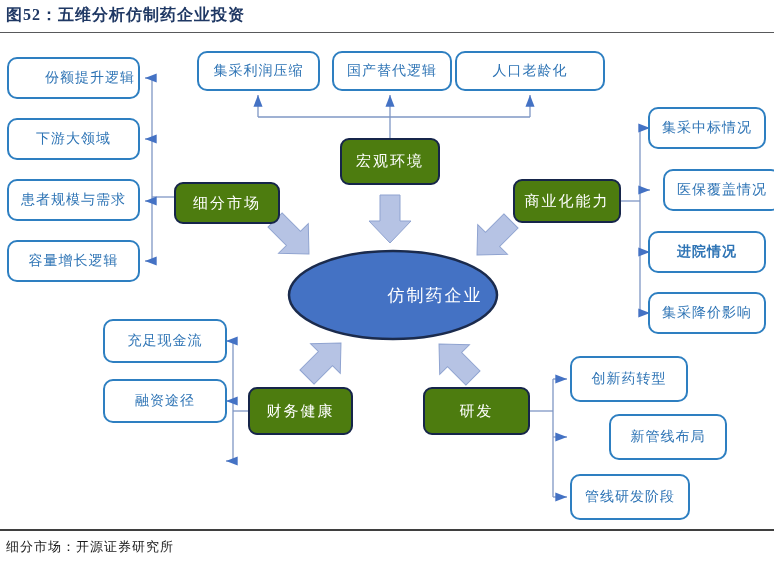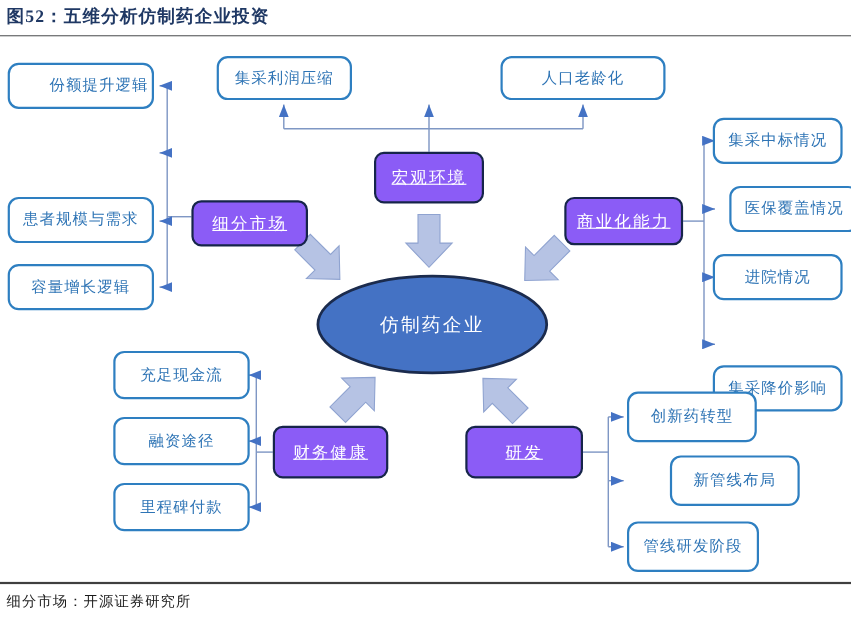--- a/index.html
+++ b/index.html
@@ -14,27 +14,27 @@
   .rule-top{position:absolute;left:0;top:32px;width:774px;height:1px;background:#58595b;}
   .rule-bottom{position:absolute;left:0;top:529px;width:774px;height:2px;background:#3f3f3f;}
   .fig-source{position:absolute;left:6px;top:538px;font-size:13px;color:#1a1a1a;letter-spacing:1px;}
   svg.layer{position:absolute;left:0;top:0;}
   .factor{
     position:absolute;background:#ffffff;border:2px solid #2e7fc1;border-radius:10px;
     color:#2e74b5;display:flex;align-items:center;justify-content:center;
     font-size:14px;letter-spacing:1px;text-align:center;box-sizing:border-box;
   }
   .dim{
-    position:absolute;background:#8b5cf6;border:2px solid #16254a;border-radius:9px;
+    position:absolute;background:#4d7c0f;border:2px solid #16254a;border-radius:9px;
     color:#ffffff;display:flex;align-items:center;justify-content:center;
-    font-size:15px;letter-spacing:2px;text-align:center;box-sizing:border-box;text-decoration:underline;
+    font-size:15px;letter-spacing:2px;text-align:center;box-sizing:border-box;
   }
   .center-label{
     position:absolute;left:291px;top:284px;width:204px;text-align:center;
-    color:#ffffff;font-size:17px;letter-spacing:2px;
+    color:#ffffff;font-size:17px;letter-spacing:2px;padding-left:42px;
   }
   .conn{stroke:#7f97c4;stroke-width:1.3;fill:none;}
   .blockarrow{fill:#b6c3e4;stroke:#8fa3d0;stroke-width:1;}
 </style>
 </head>
 <body>
 
 <div class="stage">
 
   <div class="fig-title">图52：五维分析仿制药企业投资</div>
@@ -102,34 +102,35 @@
 
   <div class="center-label">仿制药企业</div>
 
   <div class="dim" style="left:340px;top:138px;width:100px;height:47px;">宏观环境</div>
   <div class="dim" style="left:174px;top:182px;width:106px;height:42px;">细分市场</div>
   <div class="dim" style="left:513px;top:179px;width:108px;height:44px;">商业化能力</div>
   <div class="dim" style="left:248px;top:387px;width:105px;height:48px;">财务健康</div>
   <div class="dim" style="left:423px;top:387px;width:107px;height:48px;">研发</div>
 
   <div class="factor" style="left:197px;top:51px;width:123px;height:40px;">集采利润压缩</div>
+  <div class="factor" style="left:332px;top:51px;width:120px;height:40px;">国产替代逻辑</div>
   <div class="factor" style="left:455px;top:51px;width:150px;height:40px;">人口老龄化</div>
 
   <div class="factor" style="left:7px;top:57px;width:133px;height:42px;padding-left:33px;">份额提升逻辑</div>
+  <div class="factor" style="left:7px;top:118px;width:133px;height:42px;">下游大领域</div>
   <div class="factor" style="left:7px;top:179px;width:133px;height:42px;">患者规模与需求</div>
   <div class="factor" style="left:7px;top:240px;width:133px;height:42px;">容量增长逻辑</div>
 
   <div class="factor" style="left:648px;top:107px;width:118px;height:42px;">集采中标情况</div>
   <div class="factor" style="left:663px;top:169px;width:118px;height:42px;">医保覆盖情况</div>
-  <div class="factor" style="left:648px;top:231px;width:118px;height:42px;">进院情况</div>
-  <div class="factor" style="left:648px;top:292px;width:118px;height:42px;margin-top:40px;">集采降价影响</div>
+  <div class="factor" style="left:648px;top:231px;width:118px;height:42px;font-weight:bold;">进院情况</div>
+  <div class="factor" style="left:648px;top:292px;width:118px;height:42px;">集采降价影响</div>
 
   <div class="factor" style="left:103px;top:319px;width:124px;height:44px;text-align:right;">充足现金流</div>
   <div class="factor" style="left:103px;top:379px;width:124px;height:44px;">融资途径</div>
-  <div class="factor" style="left:103px;top:439px;width:124px;height:44px;">里程碑付款</div>
 
   <div class="factor" style="left:570px;top:356px;width:118px;height:46px;">创新药转型</div>
   <div class="factor" style="left:570px;top:414px;width:118px;height:46px;margin-left:39px;">新管线布局</div>
   <div class="factor" style="left:570px;top:474px;width:120px;height:46px;">管线研发阶段</div>
 
   <div class="rule-bottom"></div>
   <div class="fig-source">细分市场：开源证券研究所</div>
 
 </div>
 

